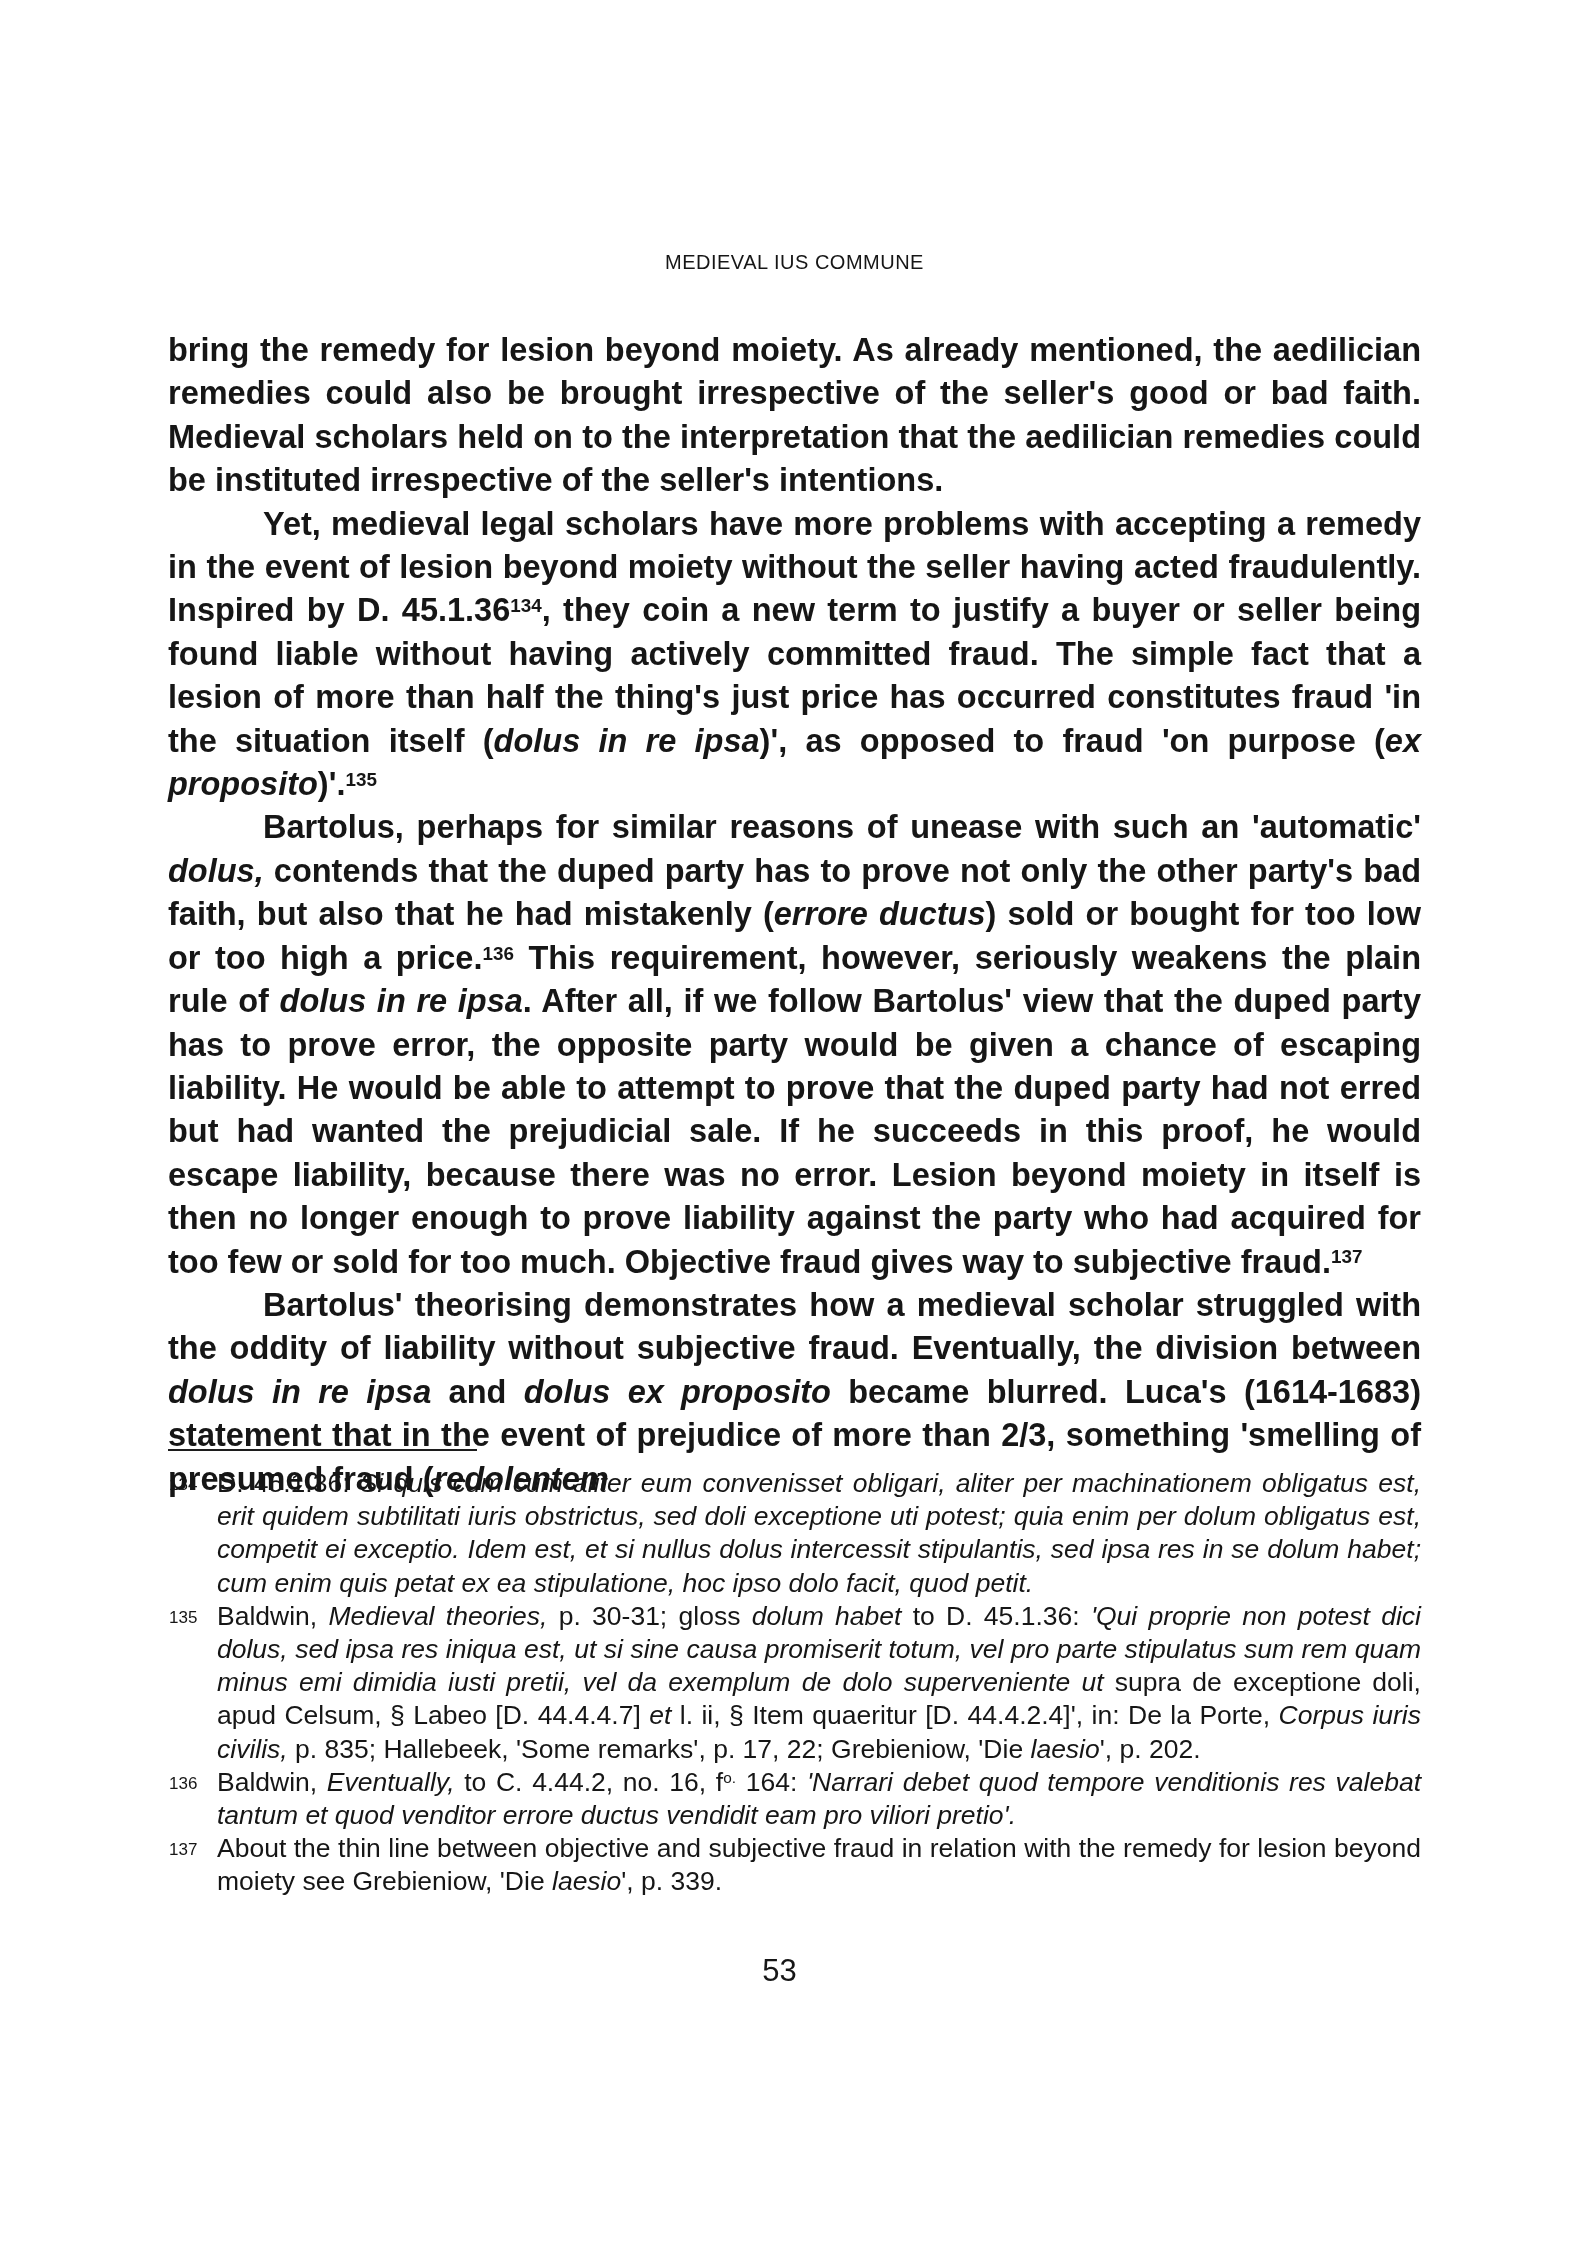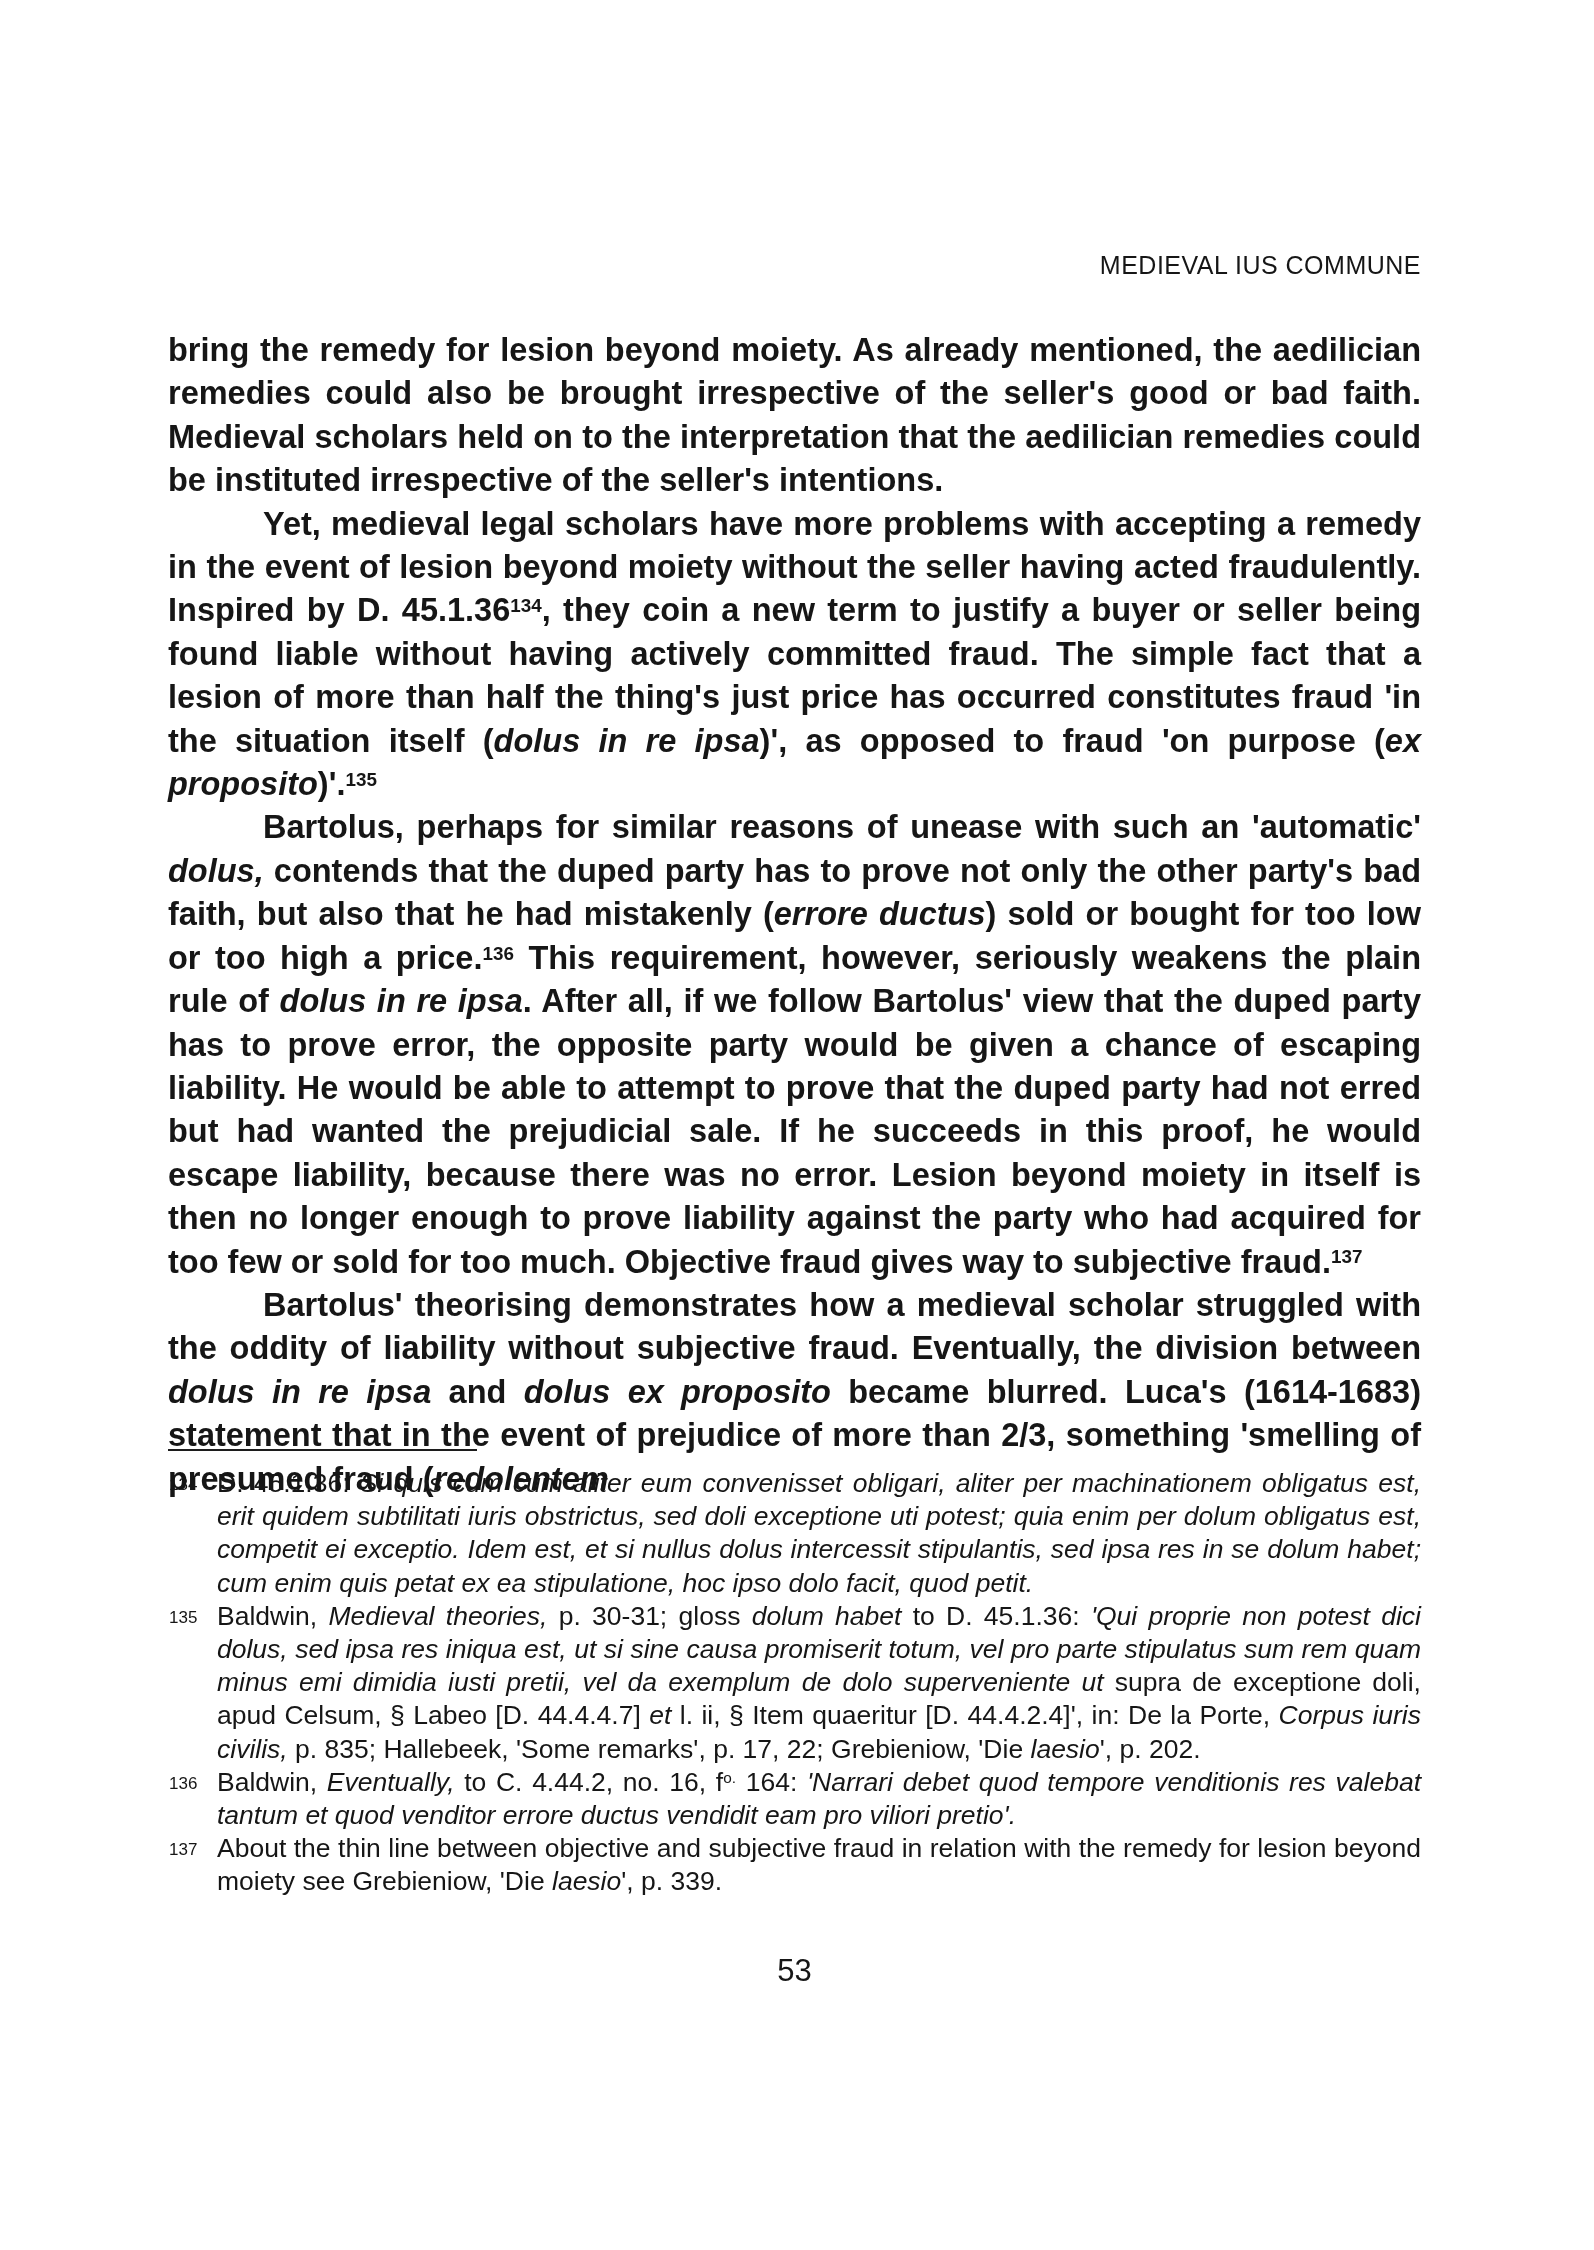--- a/index.html
+++ b/index.html
@@ -10,22 +10,22 @@
     background: #ffffff;
     font-family: "Liberation Sans", "DejaVu Sans", sans-serif;
     color: #161616;
     overflow: hidden;
   }
   .running-head {
     position: absolute;
     top: 251px;
     left: 168px;
     width: 1253px;
-    text-align: right;
-    font-size: 25px;
+    text-align: center;
+    font-size: 20px;
     letter-spacing: 0.5px;
     white-space: nowrap;
   }
   .body-block {
     position: absolute;
     top: 329px;
     left: 168px;
     width: 1253px;
   }
   .body-block p {
@@ -65,21 +65,21 @@
   }
   .fn-num {
     position: absolute;
     left: 1px;
     top: 1px;
     font-size: 17px;
   }
   .page-number {
     position: absolute;
     top: 1953px;
-    left: 168px;
+    left: 153px;
     width: 1253px;
     text-align: center;
     font-size: 31px;
   }
 </style>
 </head>
 <body>
 
 <div class="page">
 

